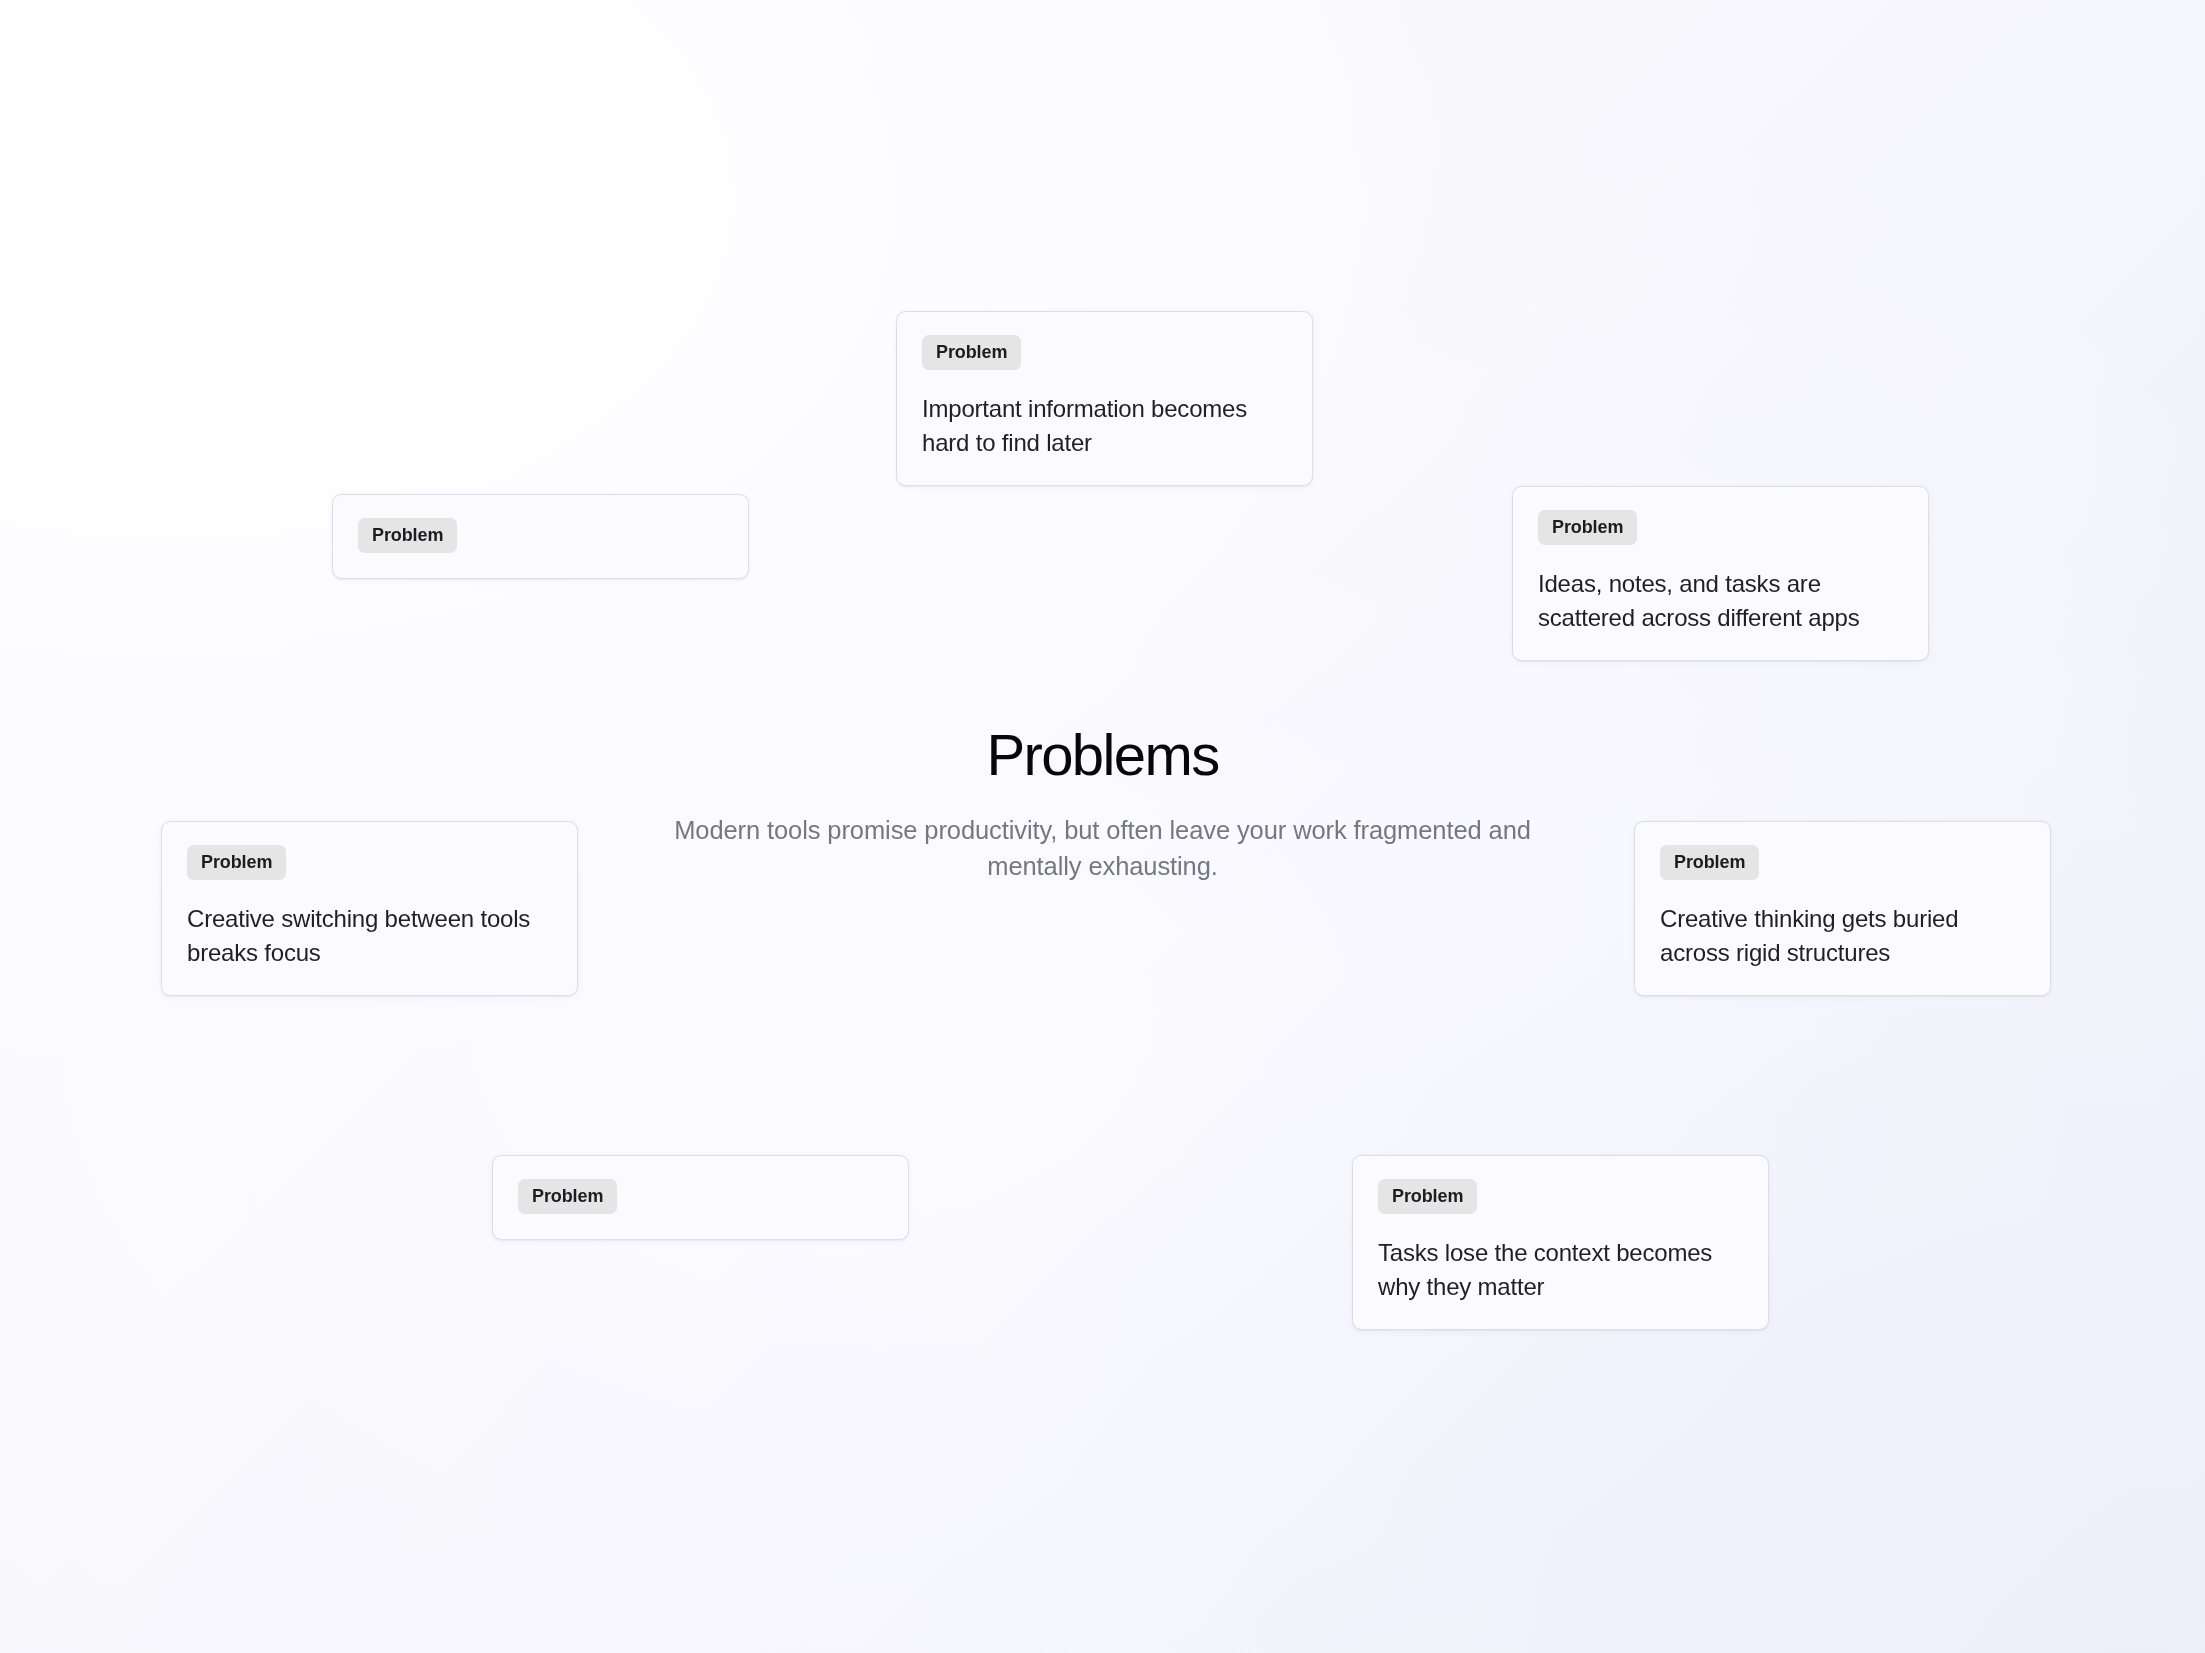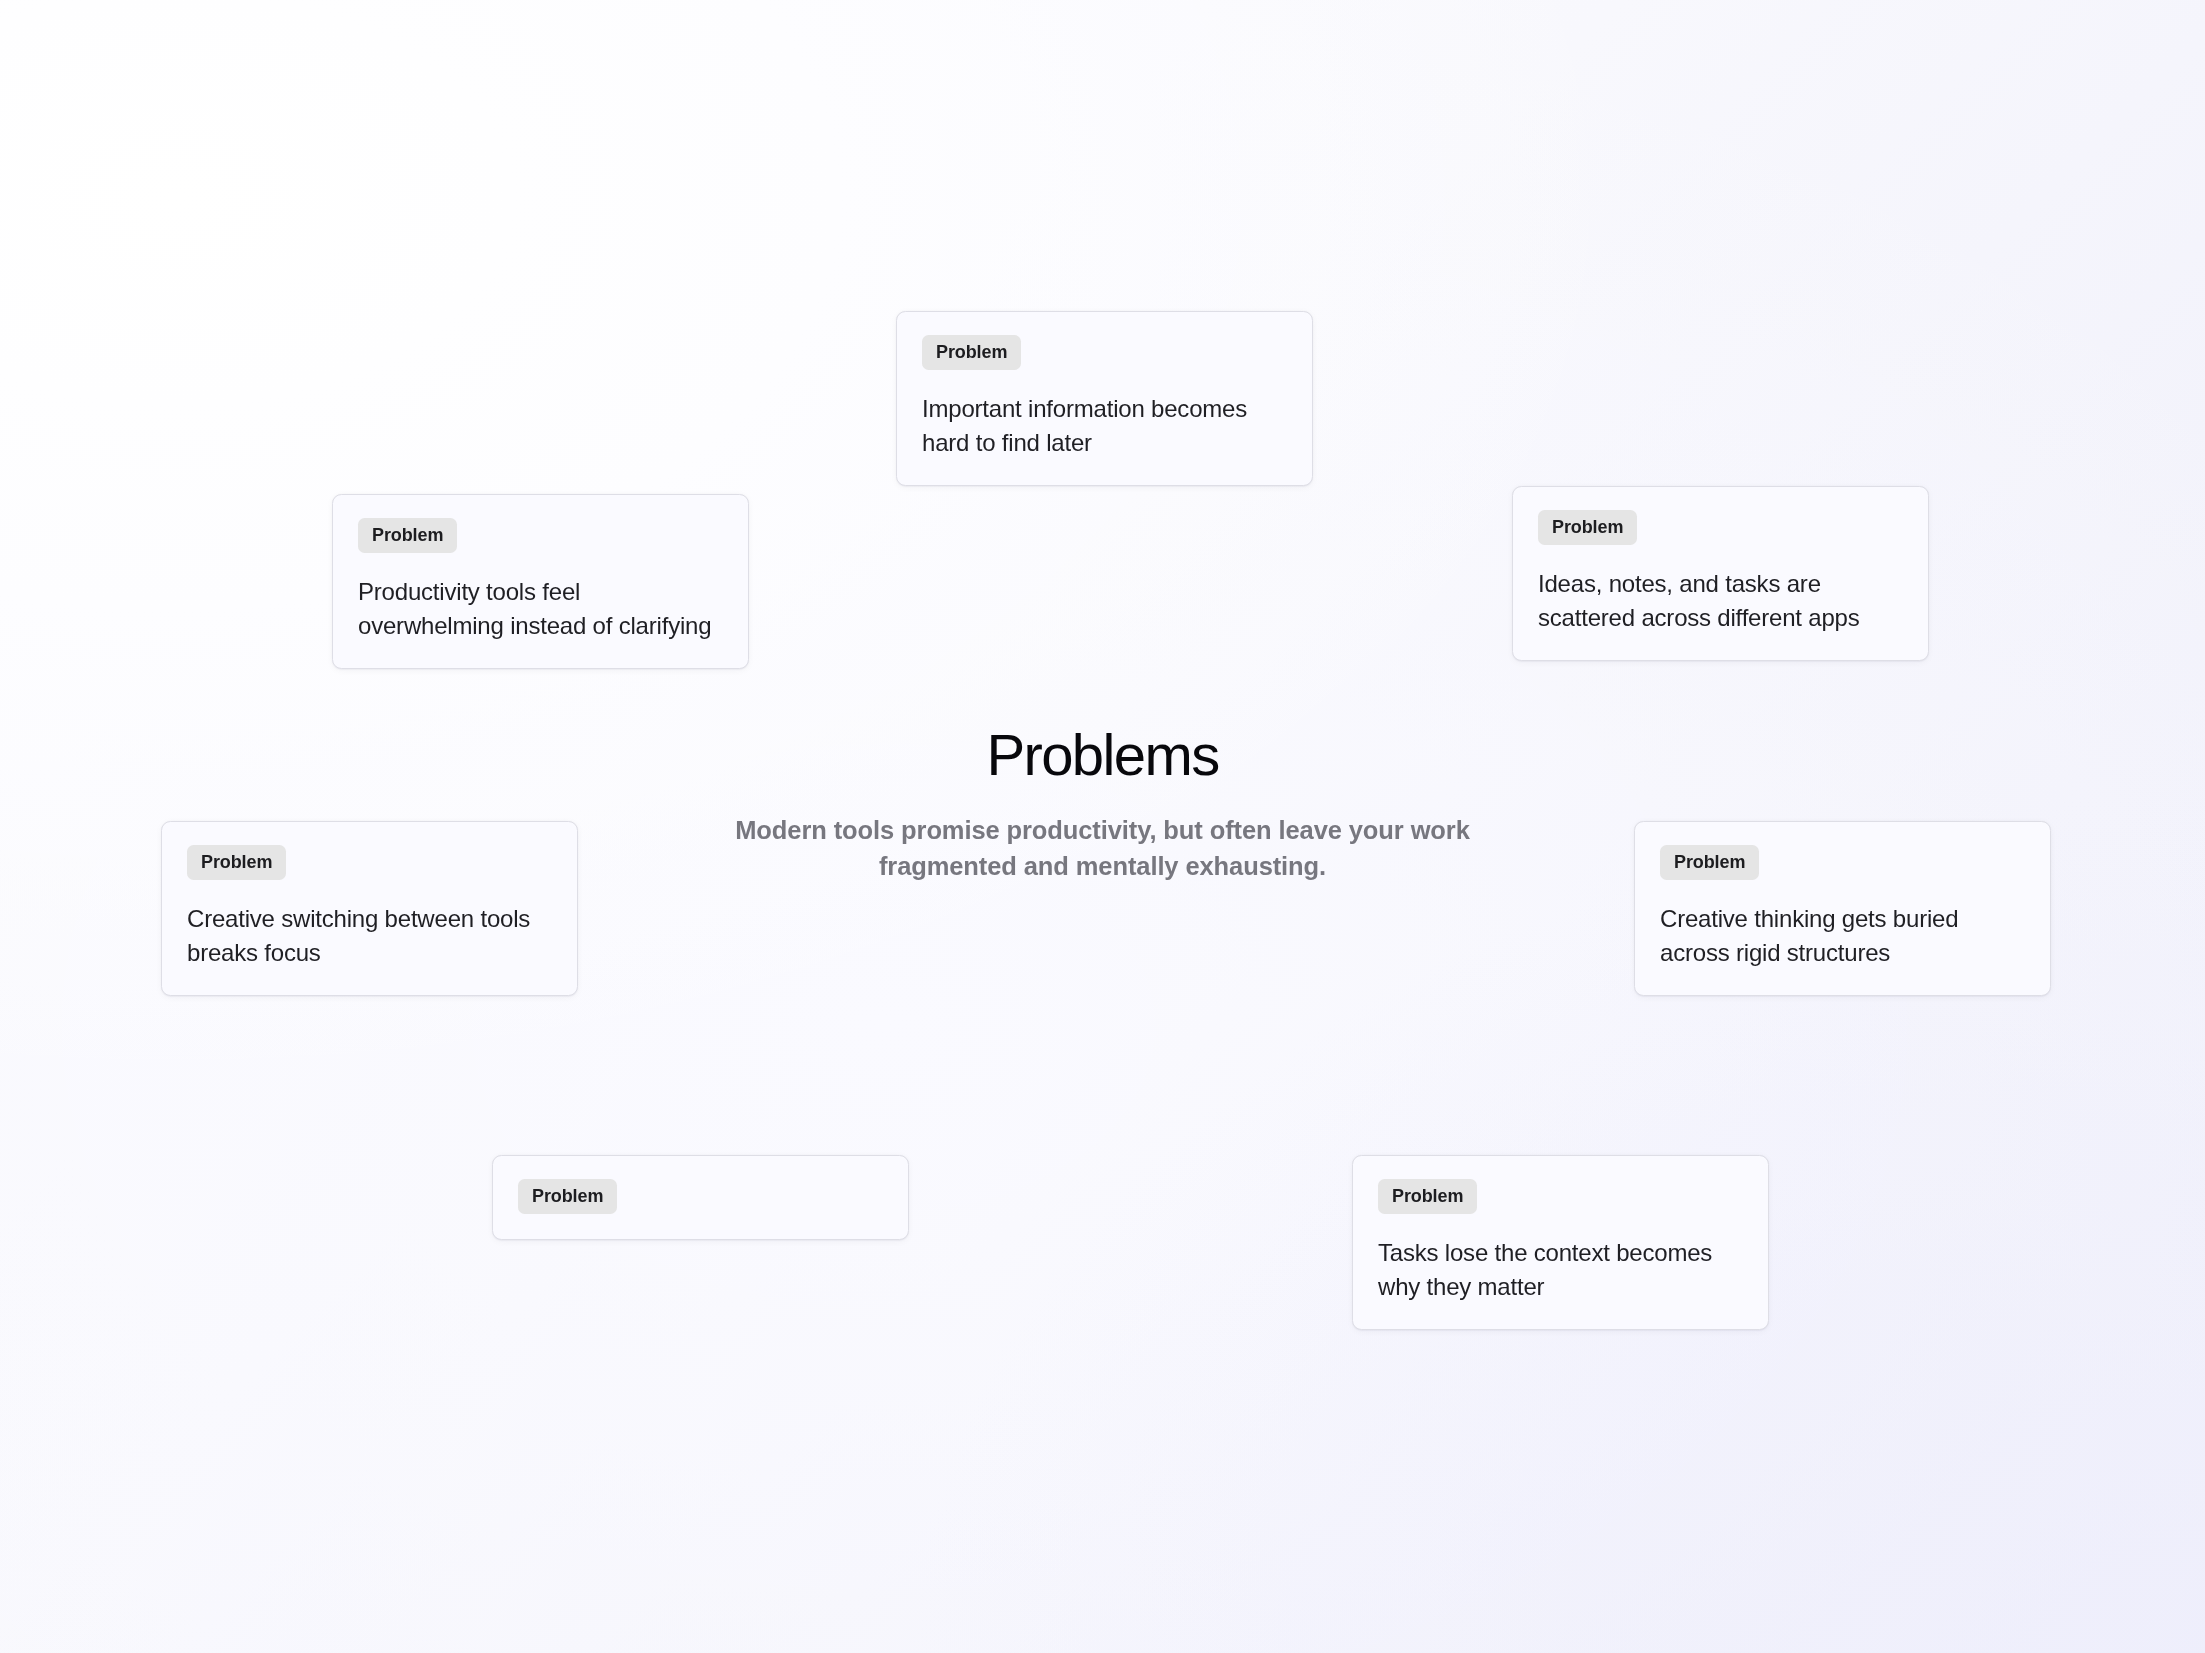--- a/index.html
+++ b/index.html
@@ -53,21 +53,21 @@
     line-height: 1.0;
     letter-spacing: -1.6px;
     font-weight: 400;
     color: #08080c;
   }
 
   .page-subtitle {
     margin-top: 28px;
     font-size: 25.5px;
     line-height: 1.42;
-    font-weight: 700;
+    font-weight: 400;
     color: #77777f;
     letter-spacing: -0.1px;
   }
 
   
   .card {
     position: absolute;
     background: #fafaff;
     border: 0.7px solid #dedee6;
     border-radius: 9.5px;
@@ -111,21 +111,20 @@
 
 <div id="stage">
 
   <div class="card" id="card-0">
     <span class="badge">Problem</span>
     <div class="card-text">Important information becomes hard to find later</div>
   </div>
 
   <div class="card" id="card-1">
     <span class="badge">Problem</span>
-    <div class="card-text">Productivity tools feel overwhelming instead of clarifying</div>
   </div>
 
   <div class="card" id="card-2">
     <span class="badge">Problem</span>
     <div class="card-text">Ideas, notes, and tasks are scattered across different apps</div>
   </div>
 
   <div class="card" id="card-3">
     <span class="badge">Problem</span>
     <div class="card-text">Creative switching between tools breaks focus</div>

